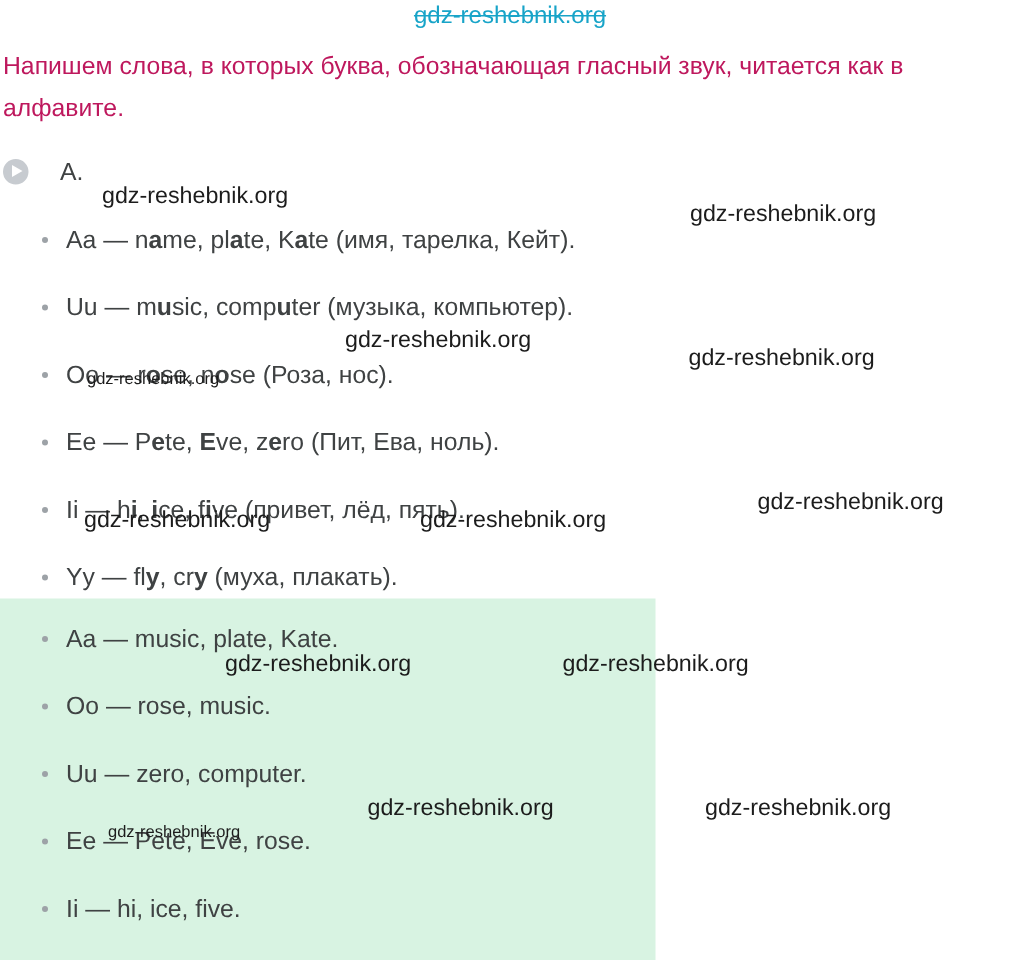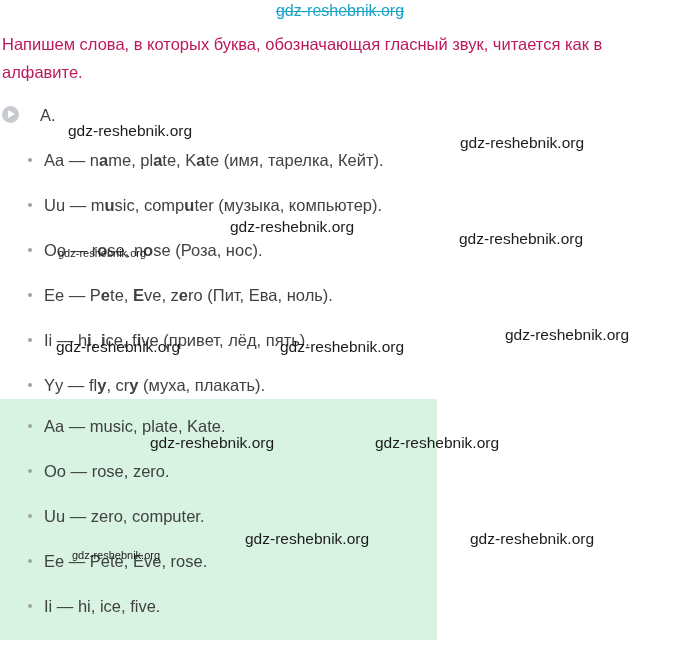--- a/index.html
+++ b/index.html
@@ -132,21 +132,21 @@
   </div>
 
   <div class="solution-block">
     <ul class="list">
       <li class="item">
         <span class="dot"></span>
         <span>Aa — music, plate, Kate.</span>
       </li>
       <li class="item">
         <span class="dot"></span>
-        <span>Oo — rose, zero.</span>
+        <span>Oo — rose, music.</span>
       </li>
       <li class="item">
         <span class="dot"></span>
         <span>Uu — zero, computer.</span>
       </li>
       <li class="item">
         <span class="dot"></span>
         <span>Ee — Pete, Eve, rose.</span>
       </li>
       <li class="item">

